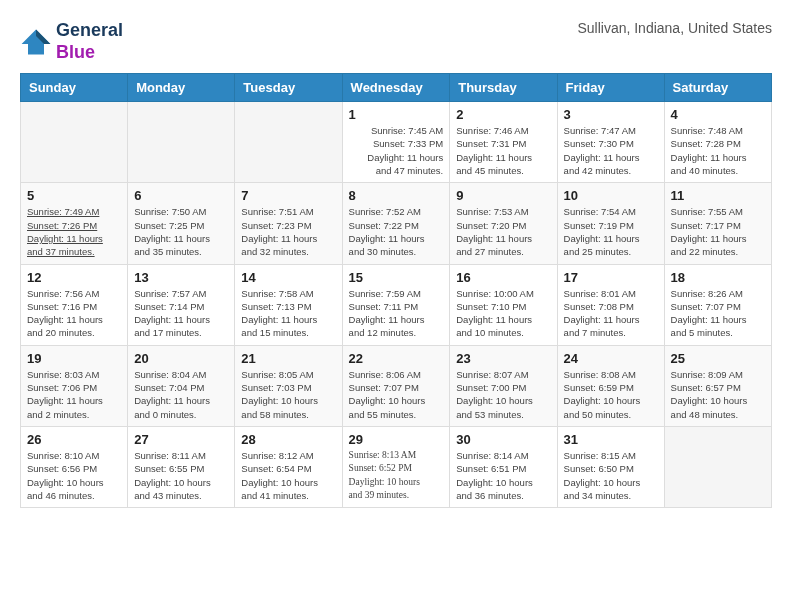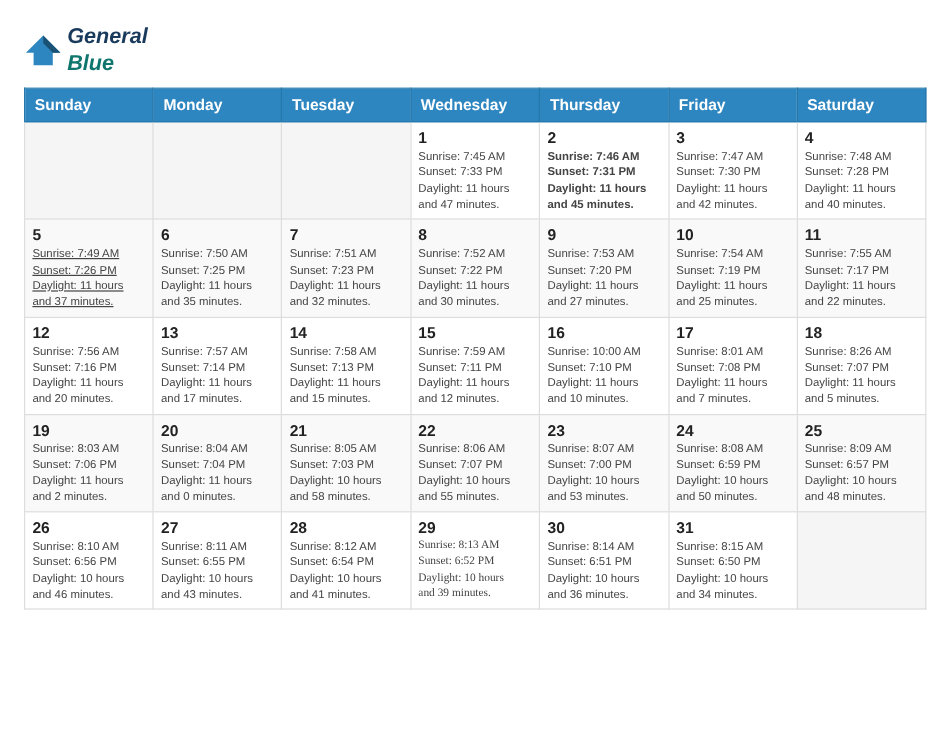--- a/index.html
+++ b/index.html
@@ -8,21 +8,20 @@
       background: #fff;
       width: 792px;
       min-height: 612px;
       padding: 20px;
     }
     .header {
       display: flex;
       justify-content: space-between;
       align-items: flex-start;
       margin-bottom: 10px;
-      font-style: italic;
     }
     .logo {
       display: flex;
       align-items: center;
       gap: 4px;
     }
     .logo-text {
       font-size: 18px;
       font-weight: bold;
       color: #1a3a5c;
@@ -94,24 +93,25 @@
 <body>
 
 <div class="header">
   <div class="logo">
     <svg class="logo-icon" viewBox="0 0 40 35" xmlns="http://www.w3.org/2000/svg">
       <polygon points="20,2 38,20 30,20 30,33 10,33 10,20 2,20" fill="#2e86c1"></polygon>
       <polygon points="20,2 38,20 30,20 20,10" fill="#1a5276"></polygon>
     </svg>
     <div class="logo-text">
       <div>General</div>
-      <div style="color:#0f766e">Blue</div>
+      <div style="color:#a21caf">Blue</div>
     </div>
   </div>
   <div class="title-block">
+    <div class="subtitle">Sullivan, Indiana, United States</div>
   </div>
 </div>
 
 <table class="calendar">
   <thead>
     <tr>
     <th>Sunday</th>
         <th>Monday</th>
         <th>Tuesday</th>
         <th>Wednesday</th>
@@ -120,28 +120,28 @@
         <th>Saturday</th>
       </tr>
   </thead>
   <tbody id="calendar-body">
   <tr class="week-row">
         <td class="empty"></td>
         <td class="empty"></td>
         <td class="empty"></td>
         <td>
           <span class="day-num">1</span>
-          <div class="day-info" style="white-space: pre-line;">Sunrise: 7:45 AM
+          <div class="day-info" style="white-space: pre-line; text-align: right;">Sunrise: 7:45 AM
 Sunset: 7:33 PM
 Daylight: 11 hours
 and 47 minutes.</div>
         </td>
         <td>
           <span class="day-num">2</span>
-          <div class="day-info" style="white-space: pre-line; font-weight: bold;">Sunrise: 7:46 AM
+          <div class="day-info" style="white-space: pre-line;">Sunrise: 7:46 AM
 Sunset: 7:31 PM
 Daylight: 11 hours
 and 45 minutes.</div>
         </td>
         <td>
           <span class="day-num">3</span>
           <div class="day-info" style="white-space: pre-line;">Sunrise: 7:47 AM
 Sunset: 7:30 PM
 Daylight: 11 hours
 and 42 minutes.</div>

